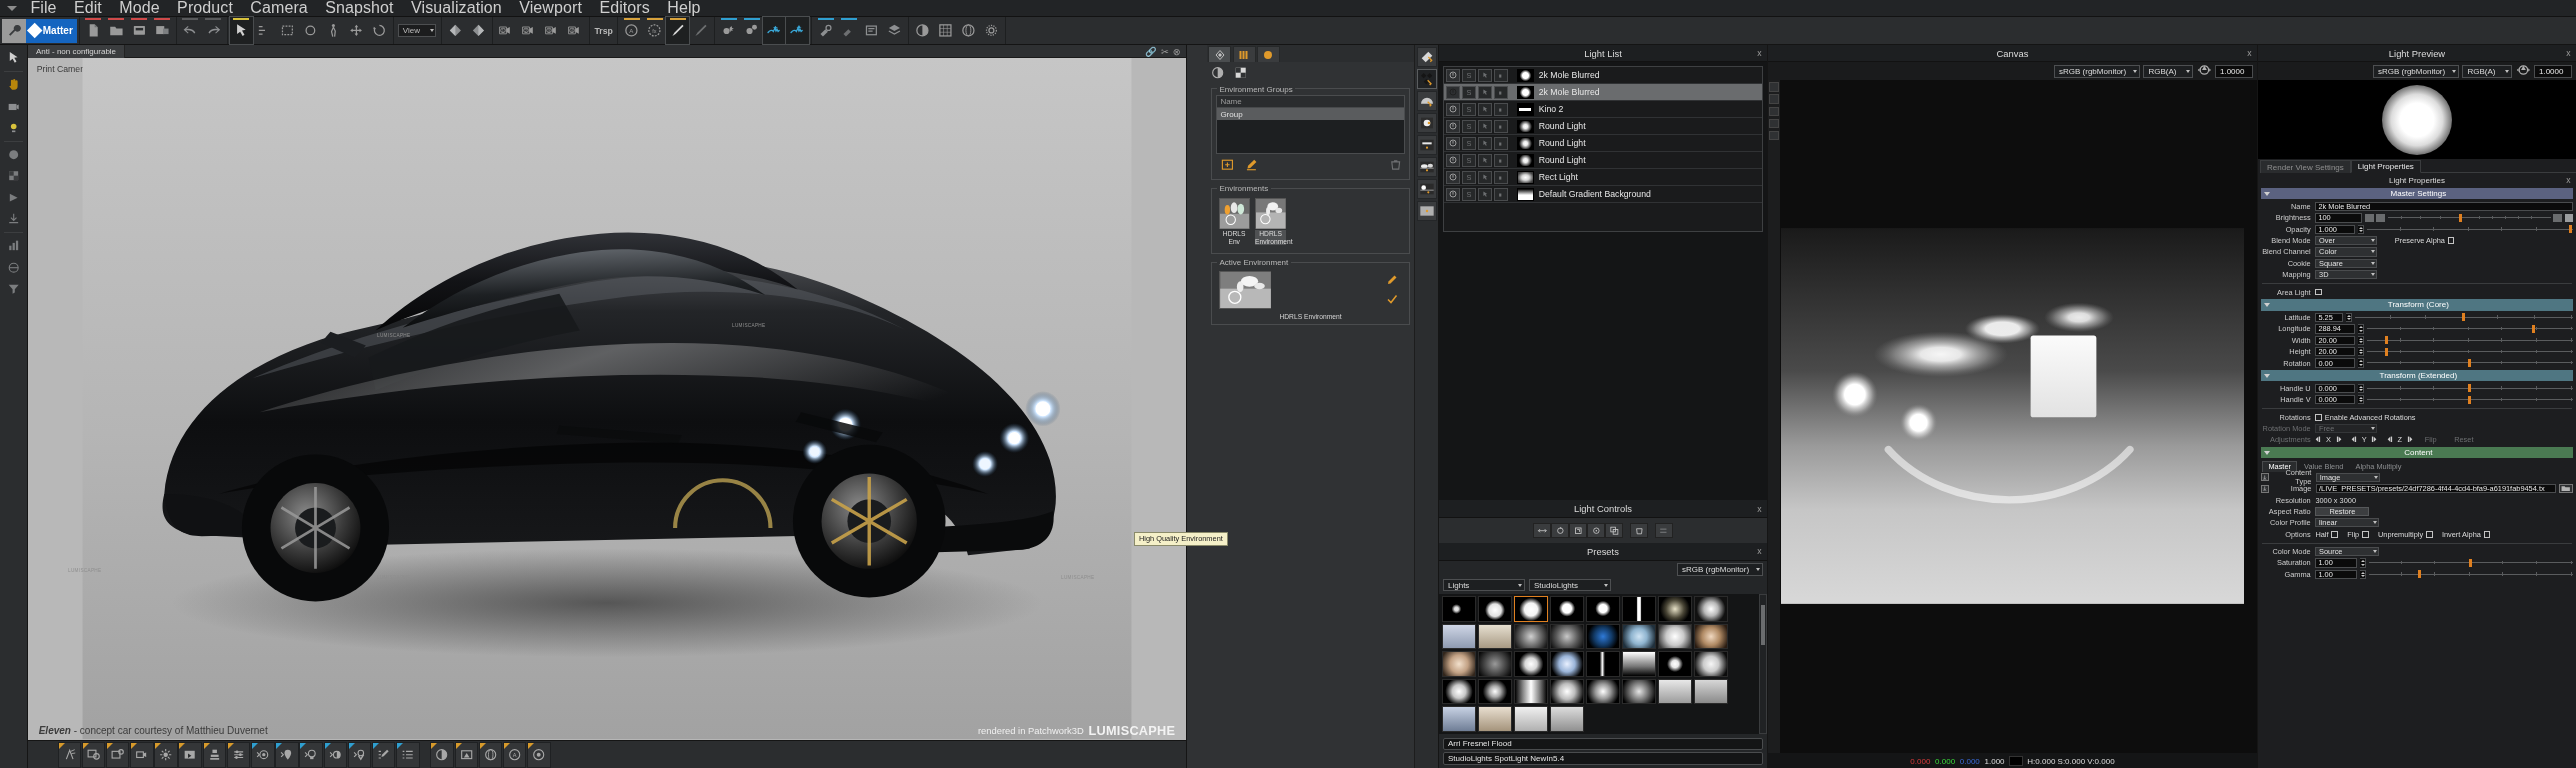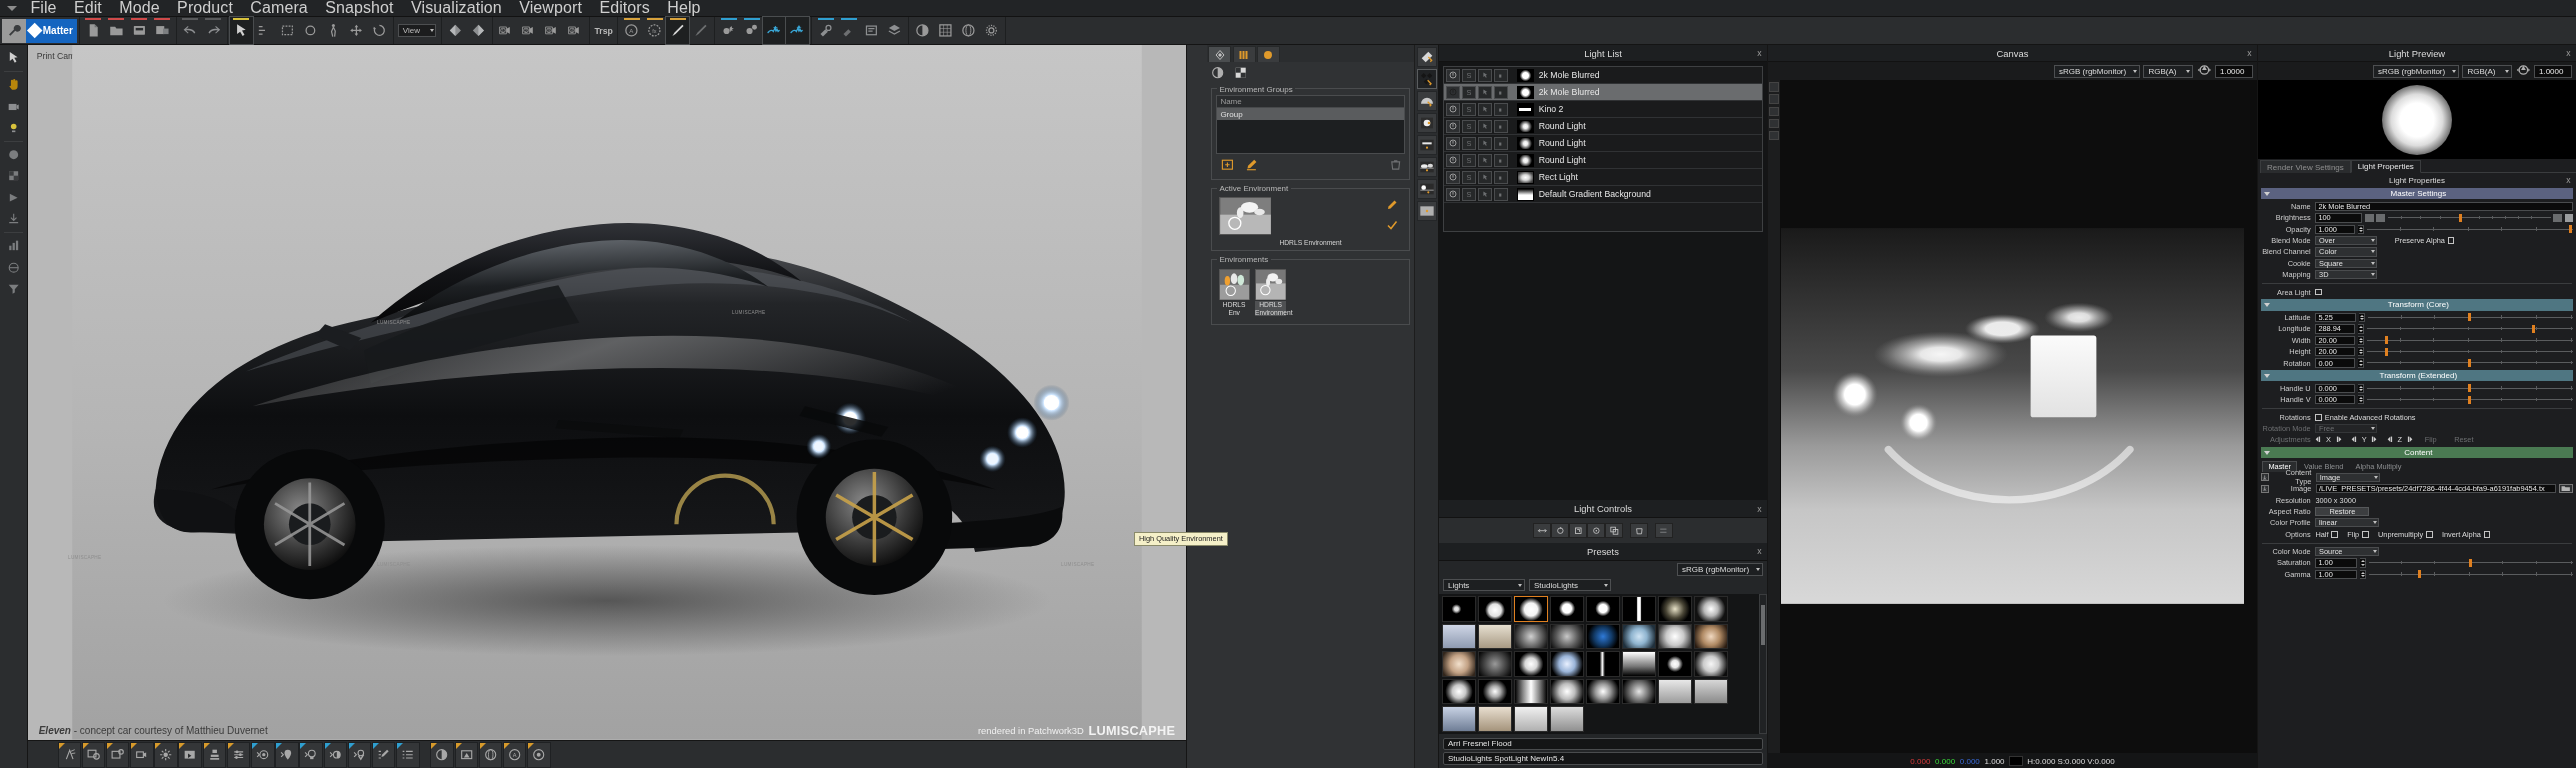--- a/index.html
+++ b/index.html
@@ -533,20 +533,28 @@
           </svg>
         </div>
       <div class="rail-btn">
           <svg width="13.4" height="13.4" viewBox="0 0 24 24">
             <path d="M3 5h18l-7 8v6l-4 2v-8z" fill="#7b7d7f"></path>
           </svg>
         </div>
     </div>
 
     <div class="vpcol">
+      <div class="vp-tabrow">
+        <div class="vp-tab">Anti - non configurable</div>
+        <div class="vp-tools">
+          <span>🔗</span>
+          <span>✂</span>
+          <span>⊗</span>
+        </div>
+      </div>
 
       <div class="viewport">
         <div class="vp-label">Print Camera - 2d16 - non configurable sensor</div>
 
         <div class="carwrap">
           <svg width="100%" height="100%" viewBox="0 0 1540 1000" preserveAspectRatio="xMidYMid meet">
             <defs>
               <linearGradient id="bgg" x1="0" y1="0" x2="0" y2="1">
                 <stop offset="0%" stop-color="#c6c6c6"></stop>
                   <stop offset="55%" stop-color="#b5b5b5"></stop>
@@ -871,45 +879,20 @@
                     <path d="M4 21h16" stroke="#e09a2b" stroke-width="2"></path>
                   </svg></span>
               <span class="sp"><svg width="13.4" height="13.4" viewBox="0 0 24 24">
                     <path d="M5 7h14l-1.5 13h-11z" fill="none" stroke="#6f7173" stroke-width="2"></path>
                     <path d="M9 4h6v3H9z" fill="#6f7173"></path>
                   </svg></span>
             </div>
           </div>
 
           <div class="grp">
-            <div class="cap">Active Environment</div>
-            <div class="ae-row">
-              <div class="ae-img">
-                <svg width="51" height="36" viewBox="0 0 76 54">
-                    <rect width="76" height="54" fill="#7e7e7e"></rect>
-                    <rect y="25" width="76" height="29" fill="#b8b8b8"></rect>
-                    <ellipse cx="44" cy="14" rx="13" ry="8" fill="#f4f4f4"></ellipse>
-                    <ellipse cx="59" cy="21" rx="8" ry="5" fill="#e8e8e8"></ellipse>
-                    <ellipse cx="30" cy="22" rx="5" ry="8" fill="#ededed"></ellipse>
-                    <circle cx="22" cy="38" r="9" fill="none" stroke="#fff" stroke-width="2"></circle>
-                  </svg>
-              </div>
-              <div class="pen-col">
-                <span><svg width="12" height="12" viewBox="0 0 24 24">
-                      <path d="M17 3l4 4-12 12-5 1 1-5z" fill="#e09a2b"></path>
-                    </svg></span>
-                <span><svg width="12" height="12" viewBox="0 0 24 24">
-                      <path d="M4 13l6 6 11-14" stroke="#e09a2b" stroke-width="3" fill="none"></path>
-                    </svg></span>
-              </div>
-            </div>
-            <div style="font-size:6.7px;color:#d6d6d6;text-align:center;padding-top:1.3px;">HDRLS Environment</div>
-          </div>
-
-          <div class="grp">
             <div class="cap">Environments</div>
             <div class="envthumbs">
               <div class="envthumb">
                 <div class="img">
                   <svg width="29.5" height="29.5" viewBox="0 0 44 44">
                       <rect width="44" height="44" fill="#6a6a6a"></rect>
                       <rect y="22" width="44" height="22" fill="#9c9c9c"></rect>
                       <ellipse cx="11" cy="16" rx="4" ry="7" fill="#f0a030"></ellipse>
                       <ellipse cx="21" cy="13" rx="5" ry="8" fill="#e8e8e8"></ellipse>
                       <ellipse cx="31" cy="15" rx="5" ry="8" fill="#cfe8d8"></ellipse>
@@ -925,20 +908,45 @@
                       <rect y="20" width="44" height="24" fill="#b4b4b4"></rect>
                       <ellipse cx="25" cy="11" rx="8" ry="6" fill="#f2f2f2"></ellipse>
                       <ellipse cx="34" cy="17" rx="5" ry="4" fill="#e6e6e6"></ellipse>
                       <ellipse cx="18" cy="18" rx="3" ry="6" fill="#ededed"></ellipse>
                       <circle cx="14" cy="30" r="7" fill="none" stroke="#fff" stroke-width="1.5"></circle>
                     </svg>
                 </div>
                 <div class="nm">HDRLS Environment</div>
               </div>
             </div>
+          </div>
+
+          <div class="grp">
+            <div class="cap">Active Environment</div>
+            <div class="ae-row">
+              <div class="ae-img">
+                <svg width="51" height="36" viewBox="0 0 76 54">
+                    <rect width="76" height="54" fill="#7e7e7e"></rect>
+                    <rect y="25" width="76" height="29" fill="#b8b8b8"></rect>
+                    <ellipse cx="44" cy="14" rx="13" ry="8" fill="#f4f4f4"></ellipse>
+                    <ellipse cx="59" cy="21" rx="8" ry="5" fill="#e8e8e8"></ellipse>
+                    <ellipse cx="30" cy="22" rx="5" ry="8" fill="#ededed"></ellipse>
+                    <circle cx="22" cy="38" r="9" fill="none" stroke="#fff" stroke-width="2"></circle>
+                  </svg>
+              </div>
+              <div class="pen-col">
+                <span><svg width="12" height="12" viewBox="0 0 24 24">
+                      <path d="M17 3l4 4-12 12-5 1 1-5z" fill="#e09a2b"></path>
+                    </svg></span>
+                <span><svg width="12" height="12" viewBox="0 0 24 24">
+                      <path d="M4 13l6 6 11-14" stroke="#e09a2b" stroke-width="3" fill="none"></path>
+                    </svg></span>
+              </div>
+            </div>
+            <div style="font-size:6.7px;color:#d6d6d6;text-align:center;padding-top:1.3px;">HDRLS Environment</div>
           </div>
         </div>
 
         <div class="md-rail">
           <div class="md-railbtn">
               <svg width="16" height="16" viewBox="0 0 24 24">
                 <path d="M4 14L14 4l6 6-10 10z" fill="#d8d8d8"></path>
                 <path d="M14 12l5 5-2 2" stroke="#e09a2b" stroke-width="2" fill="none"></path>
               </svg>
             </div>
@@ -1529,21 +1537,21 @@
         <div class="cbx"></div>
       </div>
 
       <div class="sect-hdr sh-core">
         <span class="tri"></span>
         <span>Transform (Core)</span>
       </div>
 
       <div class="prow">
         <div class="plab">Latitude</div>
-        <div class="pin" style="width:41px">5.25</div>
+        <div class="pin" style="width:28px">5.25</div>
         <div class="spin">
             <i class="u"></i>
             <i class="d"></i>
           </div>
         <div class="slider">
             <div class="track"></div>
           <div class="tick" style="left:16%"></div>
             <div class="tick" style="left:32%"></div>
             <div class="tick" style="left:49%"></div>
             <div class="tick" style="left:65%"></div>

